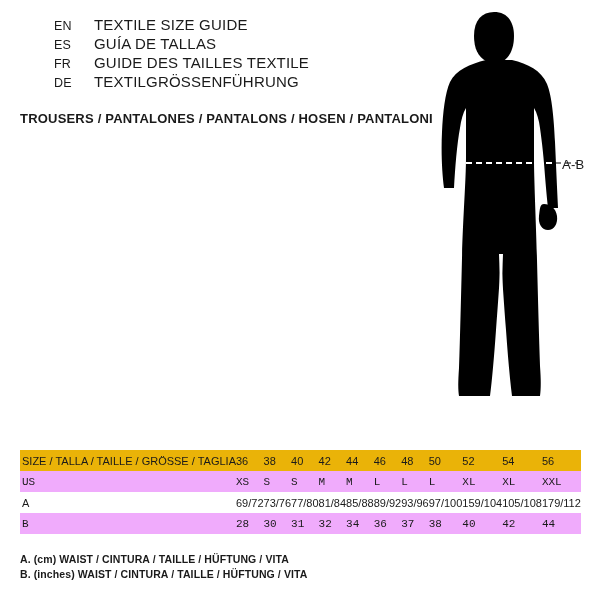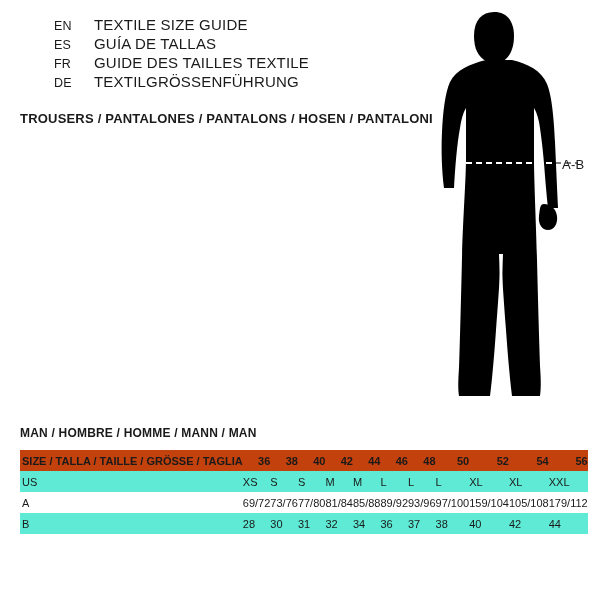--- a/index.html
+++ b/index.html
@@ -90,26 +90,26 @@
     border-collapse: collapse;
     font-size: 11px;
   }
   table.size-table td {
     padding: 2px 0 2px 0;
     height: 17px;
     vertical-align: middle;
     white-space: nowrap;
   }
   table.size-table tr.head td {
-    background: #c2410c;
-    font-weight: bold;
-    text-align: right;
+    background: #eab308;
+    font-weight: normal;
   }
   table.size-table tr.shade td {
-    background: #5eead4;
+    background: #f0abfc;
+    font-family: Liberation Mono, monospace;
   }
   table.size-table td.label {
     padding-left: 2px;
     width: 92px;
   }
   table.size-table td.v {
     width: 42px;
     text-align: left;
     margin-top: 31px;
   }
@@ -197,21 +197,20 @@
       <path fill="#ffffff" d="M99,246 C100,270 100,300 100,320 L102,320 C102,300 102,270 103,246 Z"></path>
     </svg>
 
     <svg style="position:absolute; left:0; top:0;" width="200" height="400" viewBox="0 0 200 400">
       <line x1="56" y1="155" x2="160" y2="155" stroke="#ffffff" stroke-width="2" stroke-dasharray="6,4"></line>
       <line x1="155" y1="155" x2="178" y2="155" stroke="#000000" stroke-width="1.2" stroke-dasharray="6,4"></line>
     </svg>
   </div>
   <div class="ab-label">A-B</div>
 
-  <div class="table-title">MAN / HOMBRE / HOMME / MANN / MAN</div>
 
   <table class="size-table">
     <tbody>
       <tr class="head">
         <td class="label">SIZE / TALLA / TAILLE / GRÖSSE / TAGLIA</td>
         <td class="v">36</td>
         <td class="v">38</td>
         <td class="v">40</td>
         <td class="v">42</td>
         <td class="v">44</td>
@@ -260,14 +259,18 @@
         <td class="v">36</td>
         <td class="v">37</td>
         <td class="v">38</td>
         <td class="v">40</td>
         <td class="v">42</td>
         <td class="v">44</td>
       </tr>
     </tbody>
   </table>
 
+  <div class="footnotes">
+    <div>A. (cm) WAIST / CINTURA / TAILLE / HÜFTUNG / VITA</div>
+    <div>B. (inches) WAIST / CINTURA / TAILLE / HÜFTUNG / VITA</div>
+  </div>
 
 </div>
 
 </body></html>

